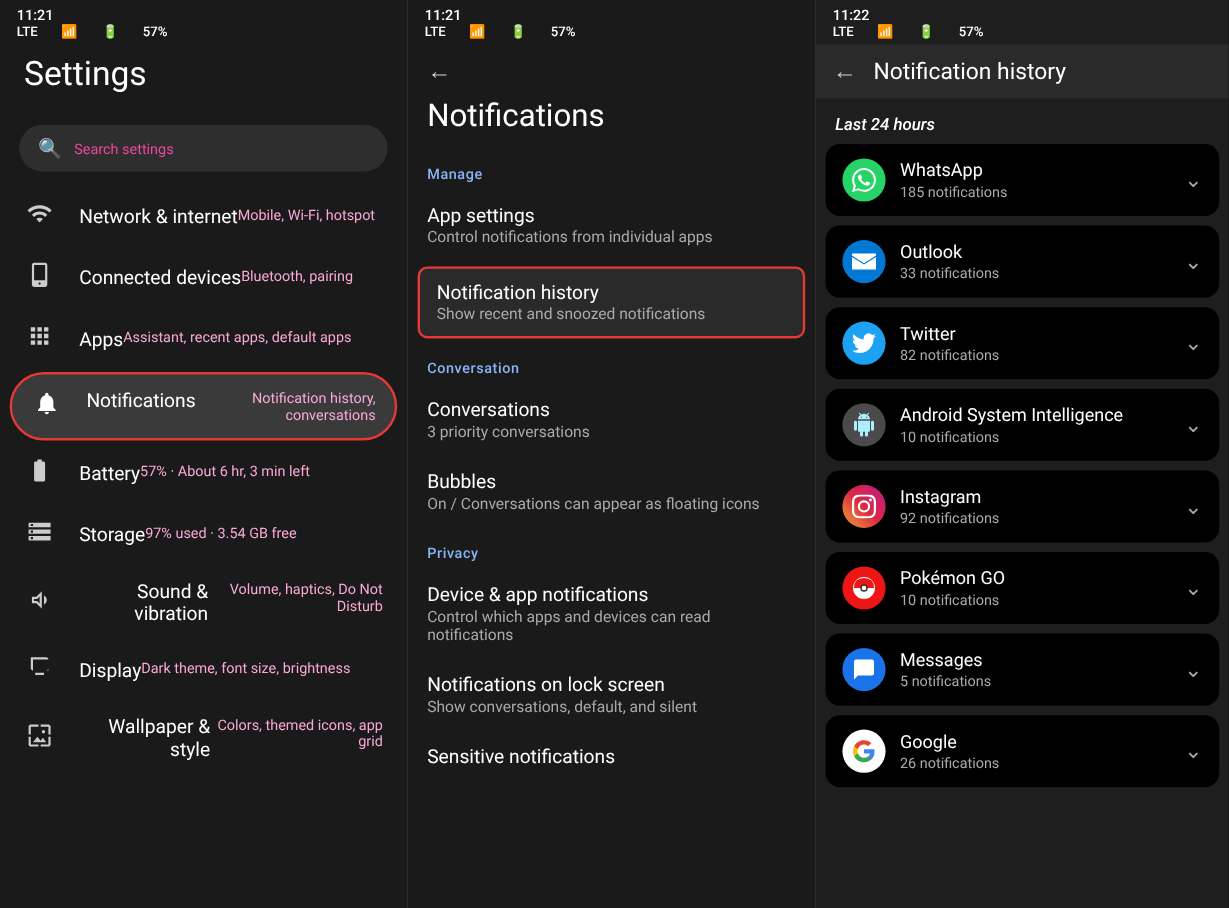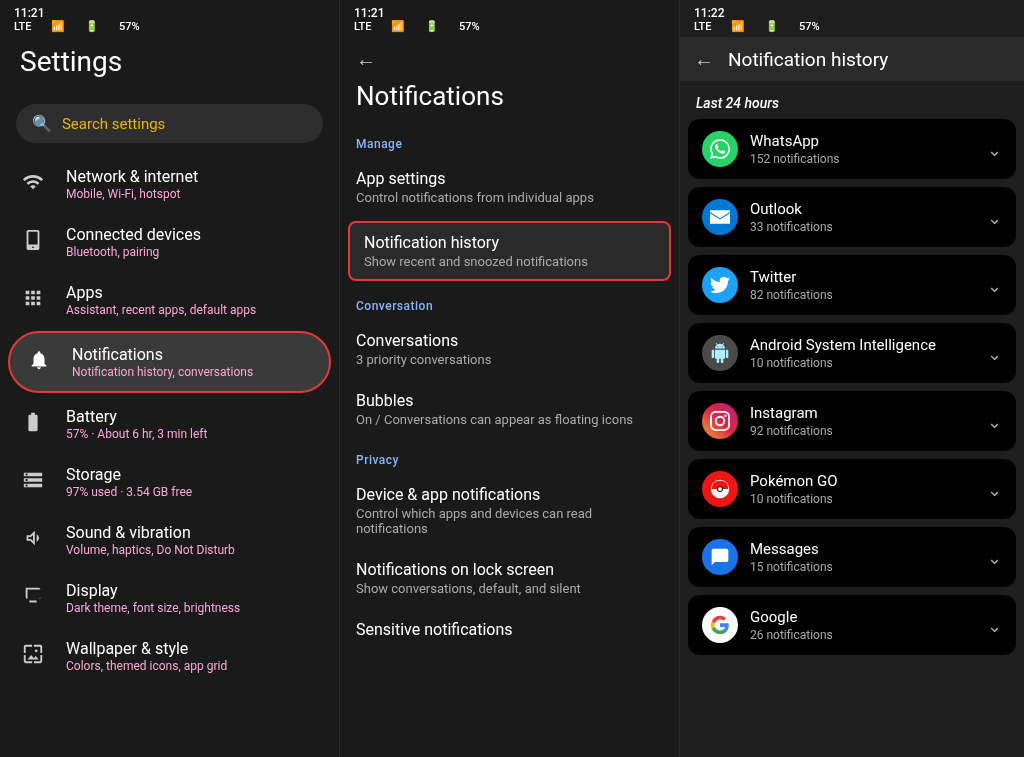--- a/index.html
+++ b/index.html
@@ -70,22 +70,22 @@
       display: flex;
       align-items: center;
       gap: 10px;
       flex-shrink: 0;
     }
     .search-bar .search-icon-svg {
       color: #aaa;
       font-size: 16px;
     }
     .search-bar-text {
-      color: #eab308;
-      font-size: 15px;
+      color: #ec4899;
+      font-size: 12px;
     }
 
     .settings-list {
       flex: 1;
       overflow-y: auto;
       scrollbar-width: none;
     }
     .settings-list::-webkit-scrollbar { display: none; }
 
     .settings-item {
@@ -110,21 +110,22 @@
 
     .item-icon {
       width: 26px;
       text-align: center;
       font-size: 20px;
       color: #ccc;
       flex-shrink: 0;
     }
     .item-text {
       display: flex;
-      flex-direction: column;
+      flex-direction: row;
+      text-align: right;
     }
     .item-title {
       font-size: 16px;
       color: #fff;
       font-weight: 400;
     }
     .item-subtitle {
       font-size: 12px;
       color: #f9a8d4;
       margin-top: 1px;
@@ -483,21 +484,21 @@
   <div class="notif-history-list">
 
     <div class="history-item">
       <div class="history-item-icon icon-whatsapp">
         <svg width="20" height="20" viewBox="0 0 24 24" fill="white">
             <path d="M17.472 14.382c-.297-.149-1.758-.867-2.03-.967-.273-.099-.471-.148-.67.15-.197.297-.767.966-.94 1.164-.173.199-.347.223-.644.075-.297-.15-1.255-.463-2.39-1.475-.883-.788-1.48-1.761-1.653-2.059-.173-.297-.018-.458.13-.606.134-.133.298-.347.446-.52.149-.174.198-.298.298-.497.099-.198.05-.371-.025-.52-.075-.149-.669-1.612-.916-2.207-.242-.579-.487-.5-.669-.51-.173-.008-.371-.01-.57-.01-.198 0-.52.074-.792.372-.272.297-1.04 1.016-1.04 2.479 0 1.462 1.065 2.875 1.213 3.074.149.198 2.096 3.2 5.077 4.487.709.306 1.262.489 1.694.625.712.227 1.36.195 1.871.118.571-.085 1.758-.719 2.006-1.413.248-.694.248-1.289.173-1.413-.074-.124-.272-.198-.57-.347m-5.421 7.403h-.004a9.87 9.87 0 01-5.031-1.378l-.361-.214-3.741.982.998-3.648-.235-.374a9.86 9.86 0 01-1.51-5.26c.001-5.45 4.436-9.884 9.888-9.884 2.64 0 5.122 1.03 6.988 2.898a9.825 9.825 0 012.893 6.994c-.003 5.45-4.437 9.884-9.885 9.884m8.413-18.297A11.815 11.815 0 0012.05 0C5.495 0 .16 5.335.157 11.892c0 2.096.547 4.142 1.588 5.945L.057 24l6.305-1.654a11.882 11.882 0 005.683 1.448h.005c6.554 0 11.89-5.335 11.893-11.893a11.821 11.821 0 00-3.48-8.413Z"></path>
           </svg>
       </div>
       <div class="history-item-text">
         <div class="history-item-name">WhatsApp</div>
-        <div class="history-item-count">152 notifications</div>
+        <div class="history-item-count">185 notifications</div>
       </div>
       <div class="history-item-chevron">⌄</div>
     </div>
 
     <div class="history-item">
       <div class="history-item-icon icon-outlook">
         <svg width="20" height="20" viewBox="0 0 24 24" fill="white">
             <path d="M24 7.4l-12 7.6-12-7.6V6l12 7.6L24 6v1.4zM0 4v16h24V4H0z"></path>
           </svg>
       </div>
@@ -565,21 +566,21 @@
     </div>
 
     <div class="history-item">
       <div class="history-item-icon icon-messages">
         <svg width="20" height="20" viewBox="0 0 24 24" fill="white">
             <path d="M20 2H4c-1.1 0-2 .9-2 2v18l4-4h14c1.1 0 2-.9 2-2V4c0-1.1-.9-2-2-2z"></path>
           </svg>
       </div>
       <div class="history-item-text">
         <div class="history-item-name">Messages</div>
-        <div class="history-item-count">15 notifications</div>
+        <div class="history-item-count">5 notifications</div>
       </div>
       <div class="history-item-chevron">⌄</div>
     </div>
 
     <div class="history-item">
       <div class="history-item-icon icon-google">
         <svg width="20" height="20" viewBox="0 0 24 24">
             <path d="M22.56 12.25c0-.78-.07-1.53-.2-2.25H12v4.26h5.92c-.26 1.37-1.04 2.53-2.21 3.31v2.77h3.57c2.08-1.92 3.28-4.74 3.28-8.09z" fill="#4285F4"></path>
             <path d="M12 23c2.97 0 5.46-.98 7.28-2.66l-3.57-2.77c-.98.66-2.23 1.06-3.71 1.06-2.86 0-5.29-1.93-6.16-4.53H2.18v2.84C3.99 20.53 7.7 23 12 23z" fill="#34A853"></path>
             <path d="M5.84 14.09c-.22-.66-.35-1.36-.35-2.09s.13-1.43.35-2.09V7.07H2.18C1.43 8.55 1 10.22 1 12s.43 3.45 1.18 4.93l2.85-2.22.81-.62z" fill="#FBBC05"></path>

